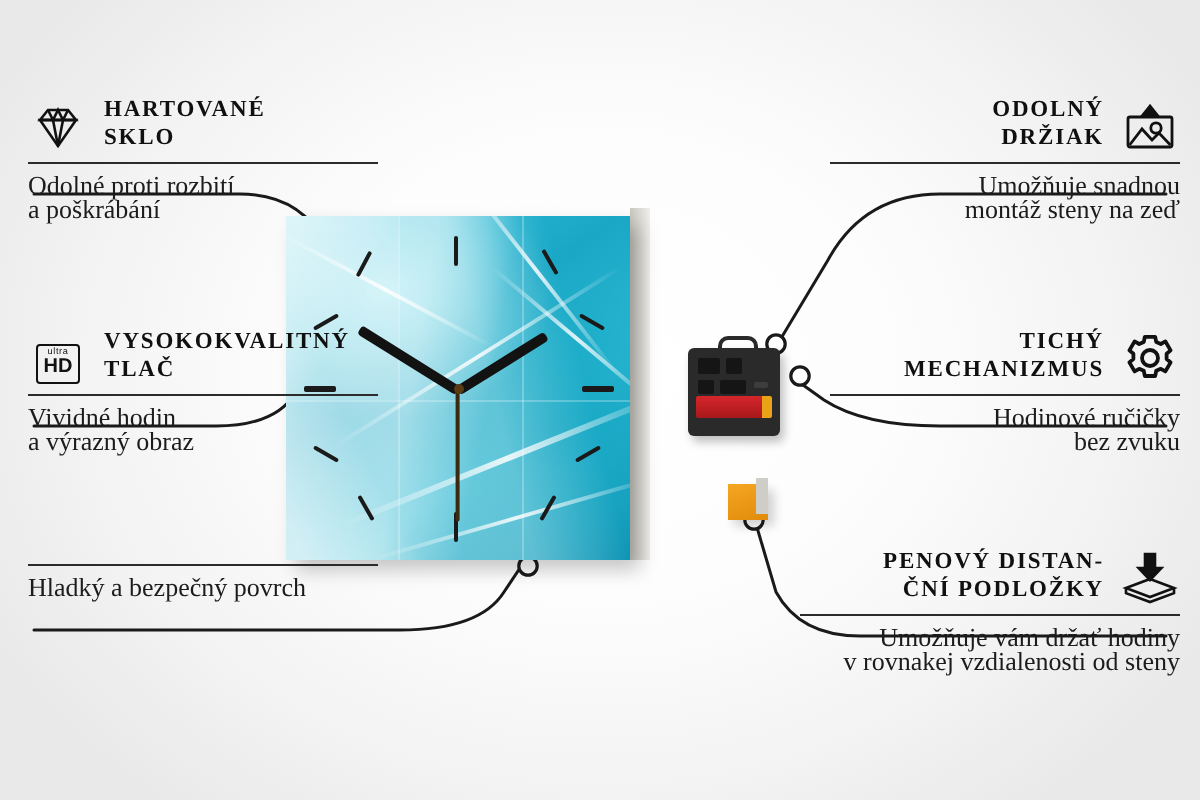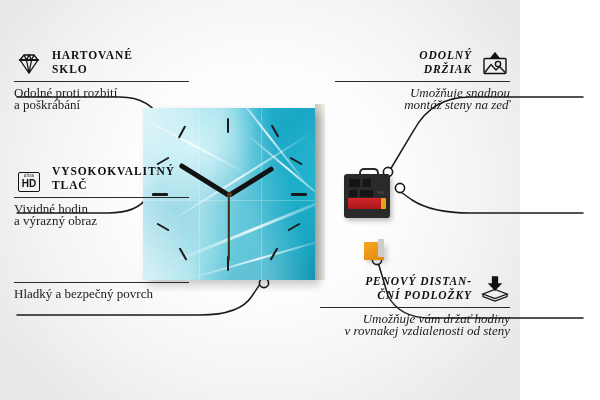--- a/index.html
+++ b/index.html
@@ -2,28 +2,28 @@
 <html><head>
 <meta charset="utf-8">
 <style>
   html,body{margin:0;padding:0;}
   body{
     width:600px;height:400px;overflow:hidden;
     font-family:"Liberation Serif", serif;
     background:#ffffff;
   }
   #stage{
-    position:relative;width:520px;height:400px;
+    position:relative;width:600px;height:400px;
     background:
       radial-gradient(ellipse 58% 70% at 50% 46%, #ffffff 0%, #fdfdfd 42%, #f4f4f4 72%, #e9e9e9 100%);
   }
   
   .feat{position:absolute;width:175px;}
   .feat.left{left:14px;text-align:left;}
-  .feat.right{right:10px;text-align:right;font-style:italic;}
+  .feat.right{right:10px;text-align:right;}
   .feat .head{display:flex;align-items:center;gap:8px;}
   .feat.right .head{flex-direction:row-reverse;}
   .feat .icon{flex:0 0 auto;width:30px;height:28px;display:flex;align-items:flex-end;justify-content:center;}
   .feat .title{
     font-size:11.5px;letter-spacing:.9px;line-height:14px;
     font-weight:700;color:#101010;text-transform:uppercase;
     font-family:"Liberation Serif", serif;
   }
   .feat .rule{
     margin-top:5px;height:0;border-top:1.1px solid #2b2b2b;width:100%;
@@ -218,20 +218,39 @@
         <div class="title">DRŽIAK</div>
       </div>
     </div>
     <div class="rule"></div>
     <div class="desc">
       <div>Umožňuje snadnou</div>
       <div>montáž steny na zeď</div>
     </div>
   </div>
 
+  <div class="feat right f5">
+    <div class="head">
+      <span class="icon">
+        <svg width="26" height="26" viewBox="0 0 26 26" stroke="#111" stroke-width="1.9" fill="none" stroke-linejoin="round">
+          <path d="M10.4 2.4 h5.2 l.5 2.6 2.3 1.0 2.3-1.3 2.6 4.5 -2.0 1.7 0 2.6 2.0 1.7 -2.6 4.5 -2.3-1.3 -2.3 1.0 -.5 2.6 h-5.2 l-.5-2.6 -2.3-1.0 -2.3 1.3 -2.6-4.5 2.0-1.7 0-2.6 -2.0-1.7 2.6-4.5 2.3 1.3 2.3-1.0 Z"></path>
+          <circle cx="13" cy="13" r="4"></circle>
+        </svg>
+      </span>
+      <div>
+        <div class="title">TICHÝ</div>
+        <div class="title">MECHANIZMUS</div>
+      </div>
+    </div>
+    <div class="rule"></div>
+    <div class="desc">
+      <div>Hodinové ručičky</div>
+      <div>bez zvuku</div>
+    </div>
+  </div>
 
   <div class="feat right f6">
     <div class="head">
       <span class="icon">
         <svg width="28" height="26" viewBox="0 0 28 26" stroke="#111" stroke-width="1.3" fill="none">
           <path d="M11.5 1 h5 v7 h3.2 L14 14 L8.3 8 h3.2 Z" fill="#111"></path>
           <path d="M14 13.5 L26 18 L14 22.5 L2 18 Z"></path>
           <path d="M2 18 v2.6 L14 25 L26 20.6 V18"></path>
         </svg>
       </span>

